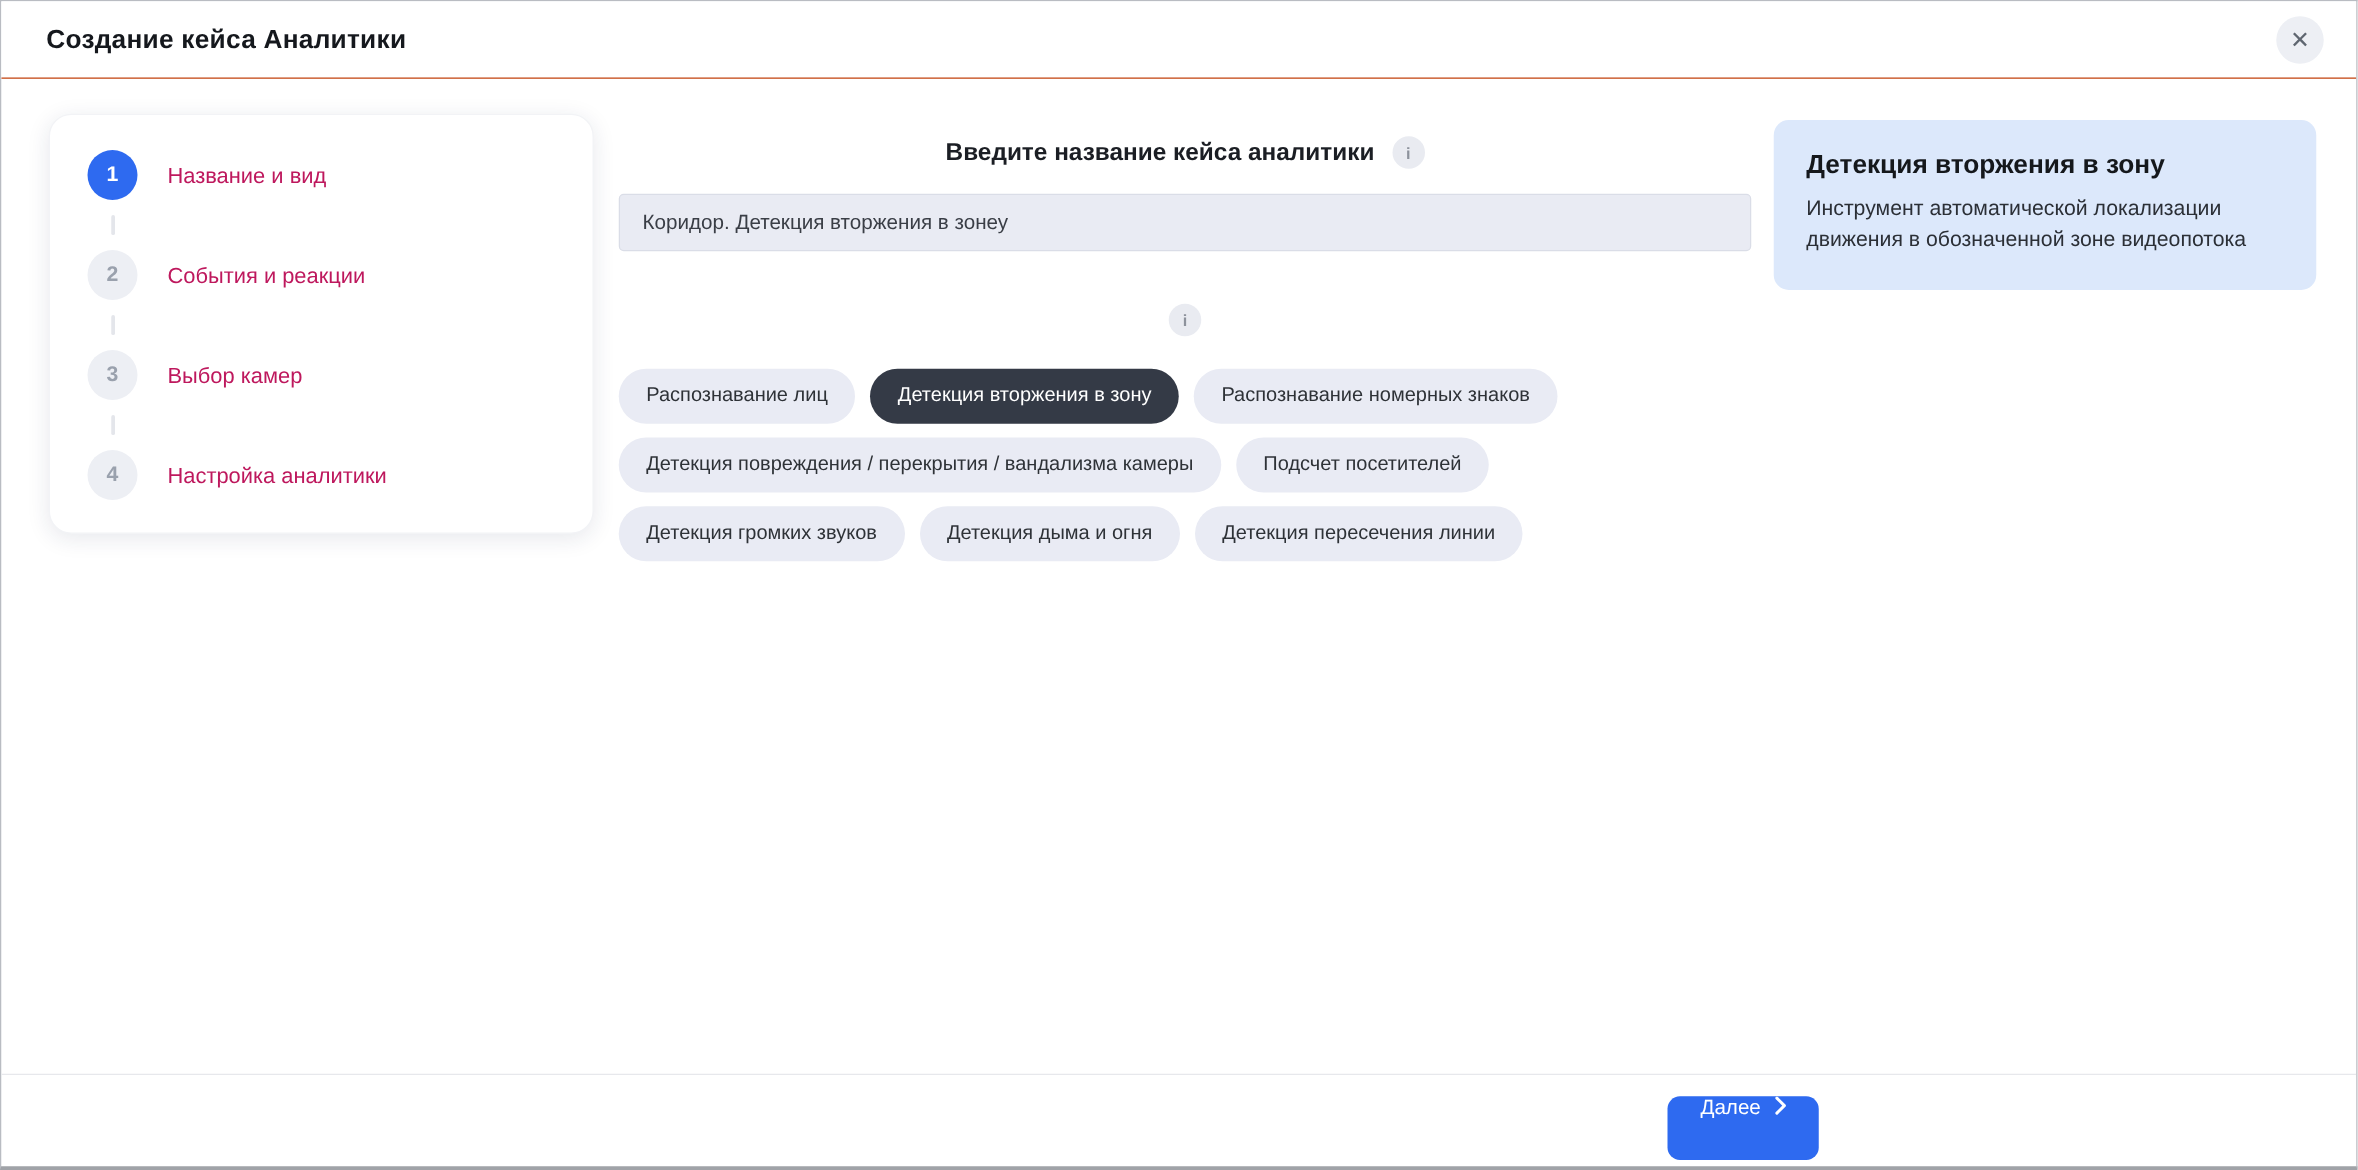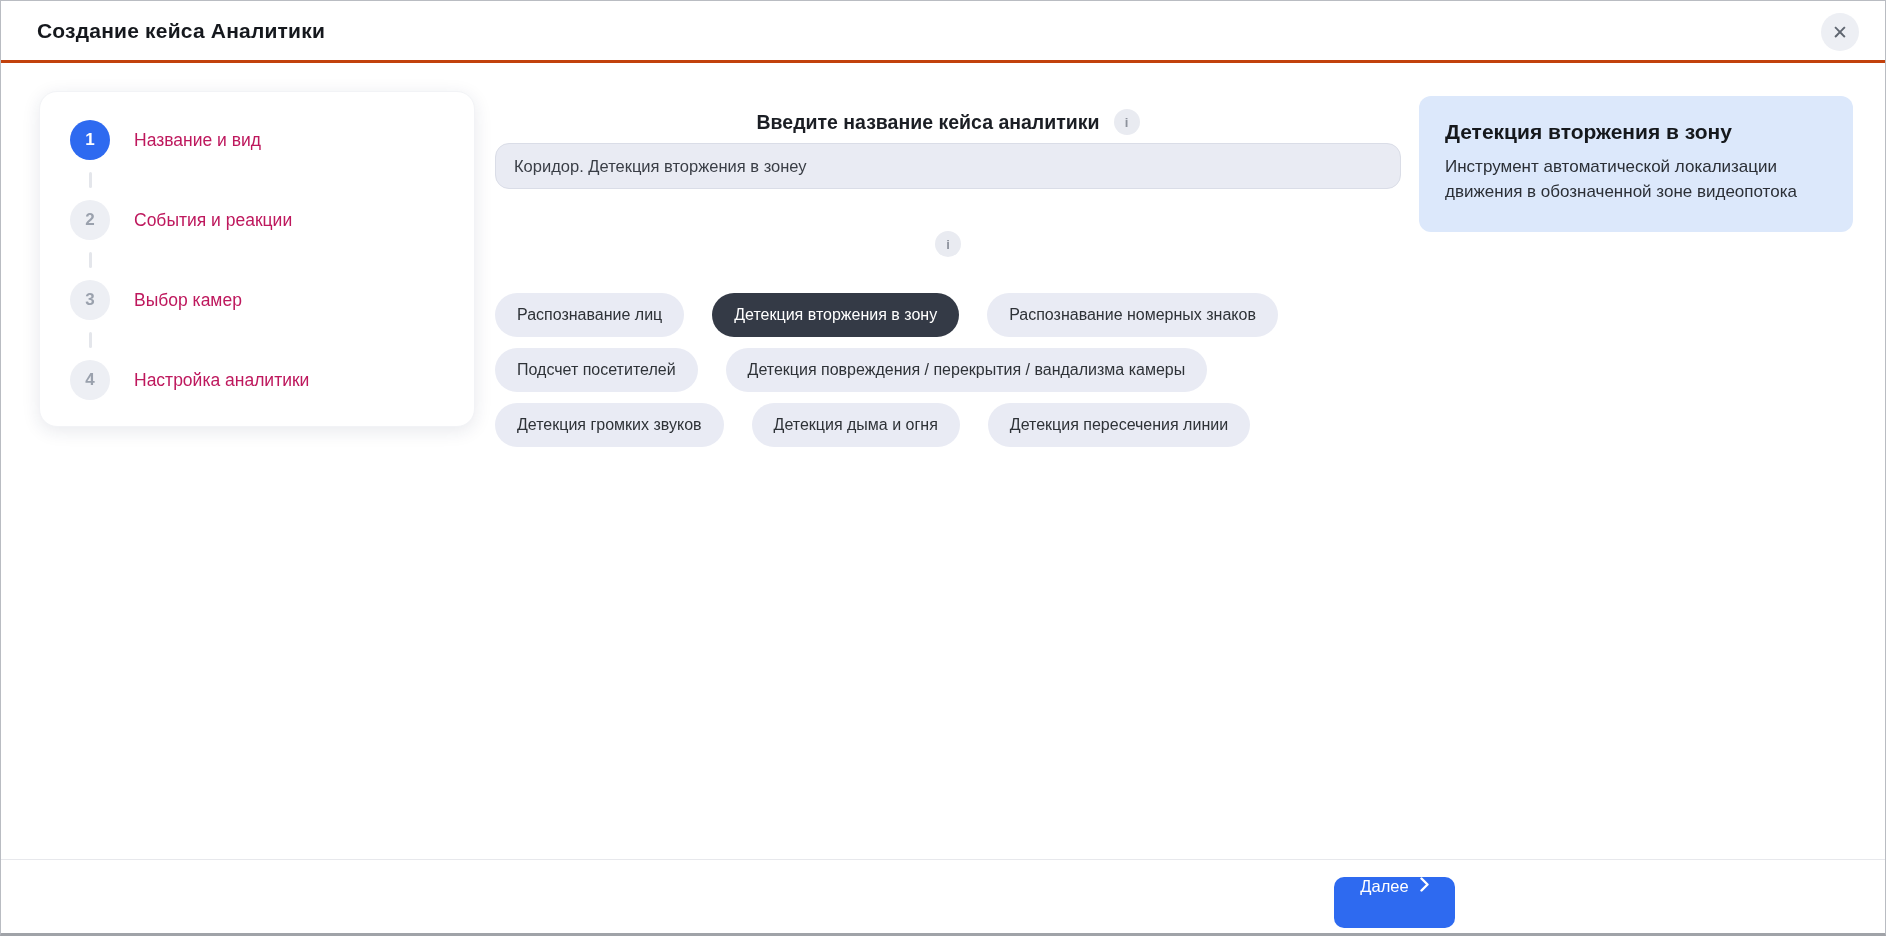--- a/index.html
+++ b/index.html
@@ -12,21 +12,21 @@
     border-bottom:3px solid #a0a3a8;
     overflow:hidden;
     color:#1b1e23;
   }
 
   
   .header {
     position:absolute; top:0; left:0; right:0; height:62px;
     display:flex; align-items:center;
     padding:0 26px 0 36px;
-    border-bottom:3px solid #c2410c;
+    border-bottom:1px solid #c2410c;
     background:#fff;
   }
   .header-title { font-size:21px; font-weight:700; color:#15181d; letter-spacing:.2px; }
   .close-btn {
     position:absolute; right:26px; top:12px;
     width:38px; height:38px; border-radius:50%;
     background:#edeff4; border:none; cursor:pointer;
     display:flex; align-items:center; justify-content:center;
     color:#5f6670; font-size:19px; line-height:1;
   }
@@ -58,28 +58,28 @@
   .main { position:absolute; left:494px; top:108px; width:906px; }
   .section-title-row { display:flex; align-items:center; gap:14px;justify-content:center; }
   .section-title { font-size:19.5px; font-weight:700; color:#1b1e24; }
   .info-icon {
     width:26px; height:26px; border-radius:50%;
     background:#e9ebf1; color:#8d929c;
     display:flex; align-items:center; justify-content:center;
     font-size:13px; font-weight:700; cursor:pointer; border:none;
   }
   .name-input {
-    margin-top:8px; width:906px; height:46px;
-    background:#e9ebf3; border:1px solid #dadde7; border-radius:14px;
+    margin-top:20px; width:906px; height:46px;
+    background:#e9ebf3; border:1px solid #dadde7; border-radius:4px;
     padding:0 18px; font-size:16.5px; color:#3a3e46;
     font-family:"Liberation Sans","DejaVu Sans",sans-serif;
     outline:none;
   }
   .type-section { margin-top:42px; }
-  .chips { margin-top:36px; display:flex; flex-wrap:wrap; gap:11px 28px; width:906px; }
+  .chips { margin-top:26px; display:flex; flex-wrap:wrap; gap:11px 12px; width:906px; }
   .chip {
     height:44px; padding:0 22px; border-radius:22px;
     background:#e9ebf4; color:#2e3237;
     font-size:16px; display:flex; align-items:center;
     border:none; cursor:pointer; white-space:nowrap;
     font-family:"Liberation Sans","DejaVu Sans",sans-serif;
   }
   .chip.selected { background:#343a46; color:#ffffff; }
 
   
@@ -142,22 +142,22 @@
   <input class="name-input" type="text" value="Коридор. Детекция вторжения в зонеу" style="">
 
   <div class="type-section">
     <div class="section-title-row">
       <button class="info-icon">i</button>
     </div>
     <div class="chips">
       <button class="chip">Распознавание лиц</button>
       <button class="chip selected">Детекция вторжения в зону</button>
       <button class="chip">Распознавание номерных знаков</button>
+      <button class="chip">Детекция повреждения / перекрытия / вандализма камеры</button>
       <button class="chip">Подсчет посетителей</button>
-      <button class="chip">Детекция повреждения / перекрытия / вандализма камеры</button>
       <button class="chip">Детекция громких звуков</button>
       <button class="chip">Детекция дыма и огня</button>
       <button class="chip">Детекция пересечения линии</button>
     </div>
   </div>
 </div>
 
 <div class="info-panel">
   <div class="info-panel-title">Детекция вторжения в зону</div>
   <div class="info-panel-desc">Инструмент автоматической локализации движения в обозначенной зоне видеопотока</div>

